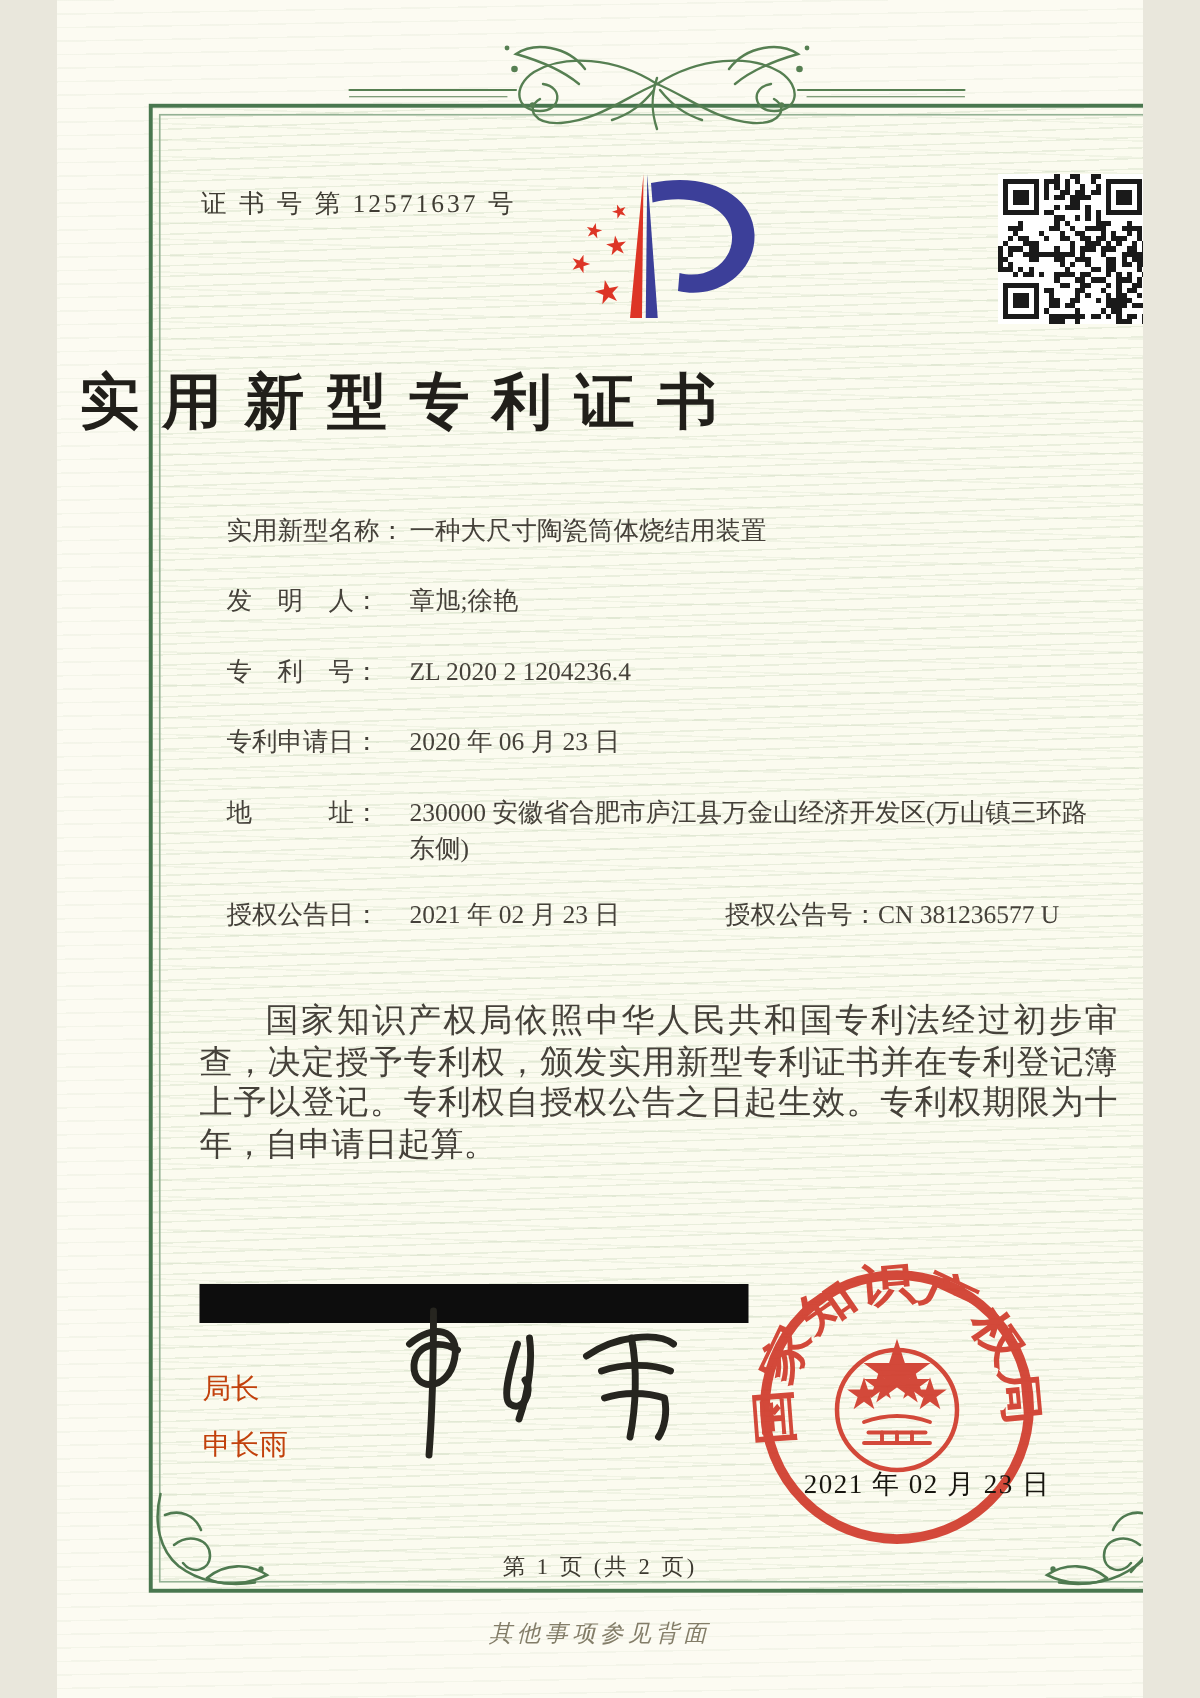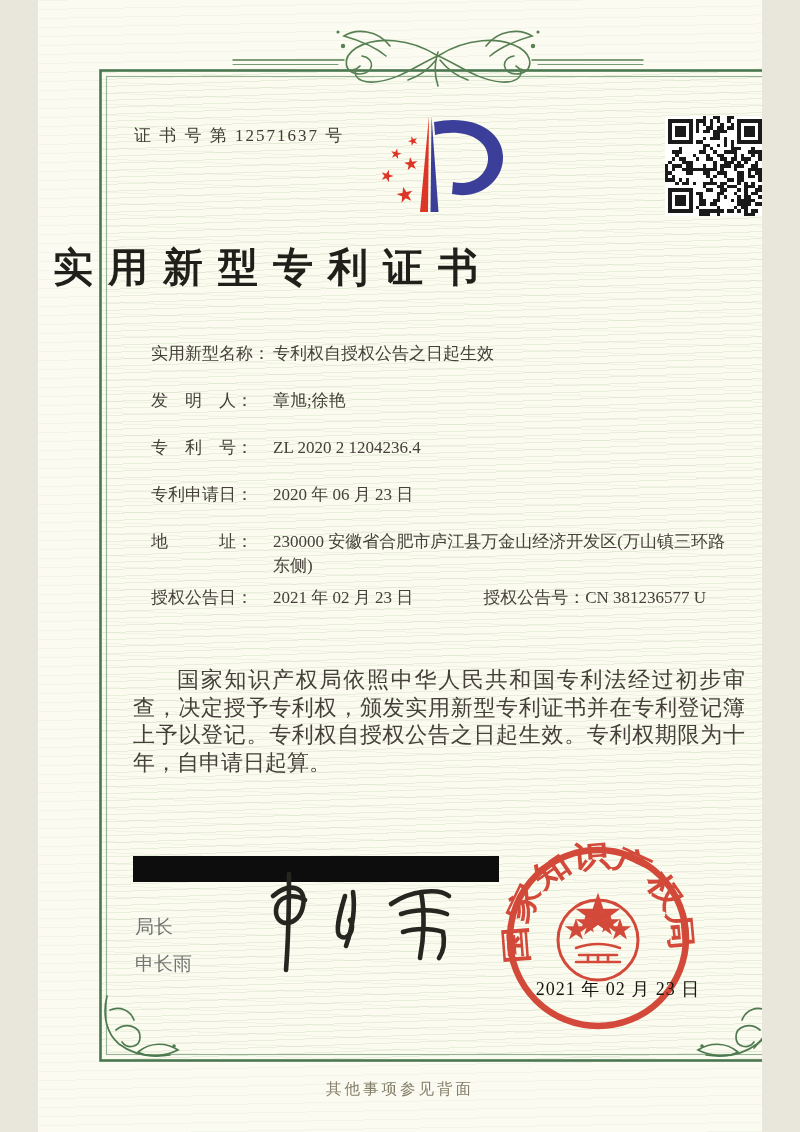--- a/index.html
+++ b/index.html
@@ -24,37 +24,37 @@
   svg.overlay{position:absolute;left:0;top:0;pointer-events:none;}
   .cert-no{position:absolute;left:96px;top:124px;font-size:17px;letter-spacing:2px;color:#3f3c33;}
   .logo{position:absolute;left:322px;top:108px;width:160px;height:118px;}
   .qr{position:absolute;left:627px;top:116px;width:100px;height:100px;}
   .title{
     position:absolute;left:0;top:240px;width:100%;text-align:left;
     font-size:40px;font-weight:700;color:#211f1a;letter-spacing:15px;text-indent:15px;
   }
   .fields{position:absolute;left:113px;top:342px;width:620px;font-size:17px;}
   .frow{display:flex;line-height:24px;margin-bottom:23px;}
-  .frow.addr{margin-bottom:8px;}
+  .frow.addr{margin-bottom:20px;}
   .flabel{flex:0 0 auto;width:122px;white-space:nowrap;}
   .fvalue{flex:0 0 auto;}
   .frow.addr .fvalue{max-width:452px;flex:0 1 auto;}
   .flabel.l2{margin-left:70px;width:auto;}
   .paras{position:absolute;left:95px;top:666px;width:612px;font-size:22px;line-height:27.5px;text-align:justify;}
   .paras p{margin:0 0 3px 0;text-indent:2em;}
   .redact-bar{position:absolute;left:95px;top:856px;width:366px;height:26px;background:#0d0d0d;}
-  .signer{position:absolute;left:97px;top:908px;font-size:19px;line-height:37px;color:#737373;}
+  .signer{position:absolute;left:97px;top:908px;font-size:19px;line-height:37px;color:#c2410c;}
   .signature{position:absolute;left:205px;top:866px;width:235px;height:122px;}
   .seal{position:absolute;left:462px;top:840px;width:196px;height:196px;}
   .seal-date{
     position:absolute;left:480px;top:977px;width:200px;text-align:center;
     font-size:18px;color:#17150f;letter-spacing:1px;z-index:5;
   }
   .page-number{position:absolute;left:0;top:1035px;width:100%;text-align:center;font-size:15px;letter-spacing:2px;color:#3d3a31;}
-  .back-note{position:absolute;left:0;top:1079px;width:100%;text-align:center;font-size:15.5px;letter-spacing:3px;color:#837d68;}
+  .back-note{position:absolute;left:0;top:1079px;width:100%;text-align:center;font-size:15.5px;letter-spacing:3px;color:#837d68;font-style:italic;}
 </style>
 </head>
 <body>
 
 <div class="page">
 
   <div class="outer-texture"></div>
   <div class="inner-texture"></div>
 
   <svg class="overlay" width="800" height="1132" viewBox="0 0 800 1132">
@@ -140,21 +140,21 @@
         <rect x="3" y="23" width="3" height="3"></rect>
       <path id="qr-modules" d="M11 0h1v1h-1zM14 0h1v1h-1zM15 0h1v1h-1zM18 0h1v1h-1zM19 0h1v1h-1zM9 1h1v1h-1zM10 1h1v1h-1zM11 1h1v1h-1zM13 1h1v1h-1zM15 1h1v1h-1zM18 1h1v1h-1zM9 2h1v1h-1zM11 2h1v1h-1zM13 2h1v1h-1zM16 2h1v1h-1zM19 2h1v1h-1zM9 3h1v1h-1zM12 3h1v1h-1zM13 3h1v1h-1zM15 3h1v1h-1zM16 3h1v1h-1zM18 3h1v1h-1zM19 3h1v1h-1zM9 4h1v1h-1zM11 4h1v1h-1zM12 4h1v1h-1zM14 4h1v1h-1zM15 4h1v1h-1zM16 4h1v1h-1zM17 4h1v1h-1zM14 5h1v1h-1zM15 5h1v1h-1zM11 6h1v1h-1zM13 6h1v1h-1zM14 6h1v1h-1zM15 6h1v1h-1zM17 6h1v1h-1zM9 7h1v1h-1zM10 7h1v1h-1zM17 7h1v1h-1zM19 7h1v1h-1zM11 8h1v1h-1zM12 8h1v1h-1zM15 8h1v1h-1zM17 8h1v1h-1zM19 8h1v1h-1zM4 9h1v1h-1zM11 9h1v1h-1zM13 9h1v1h-1zM19 9h1v1h-1zM20 9h1v1h-1zM21 9h1v1h-1zM25 9h1v1h-1zM2 10h1v1h-1zM3 10h1v1h-1zM4 10h1v1h-1zM10 10h1v1h-1zM11 10h1v1h-1zM14 10h1v1h-1zM17 10h1v1h-1zM18 10h1v1h-1zM19 10h1v1h-1zM20 10h1v1h-1zM24 10h1v1h-1zM25 10h1v1h-1zM26 10h1v1h-1zM27 10h1v1h-1zM3 11h1v1h-1zM8 11h1v1h-1zM12 11h1v1h-1zM15 11h1v1h-1zM16 11h1v1h-1zM20 11h1v1h-1zM22 11h1v1h-1zM25 11h1v1h-1zM27 11h1v1h-1zM2 12h1v1h-1zM4 12h1v1h-1zM5 12h1v1h-1zM9 12h1v1h-1zM12 12h1v1h-1zM13 12h1v1h-1zM16 12h1v1h-1zM17 12h1v1h-1zM19 12h1v1h-1zM20 12h1v1h-1zM22 12h1v1h-1zM23 12h1v1h-1zM24 12h1v1h-1zM27 12h1v1h-1zM1 13h1v1h-1zM5 13h1v1h-1zM6 13h1v1h-1zM7 13h1v1h-1zM14 13h1v1h-1zM17 13h1v1h-1zM18 13h1v1h-1zM19 13h1v1h-1zM21 13h1v1h-1zM23 13h1v1h-1zM26 13h1v1h-1zM28 13h1v1h-1zM0 14h1v1h-1zM2 14h1v1h-1zM3 14h1v1h-1zM4 14h1v1h-1zM6 14h1v1h-1zM7 14h1v1h-1zM11 14h1v1h-1zM14 14h1v1h-1zM16 14h1v1h-1zM17 14h1v1h-1zM18 14h1v1h-1zM20 14h1v1h-1zM21 14h1v1h-1zM22 14h1v1h-1zM25 14h1v1h-1zM26 14h1v1h-1zM28 14h1v1h-1zM0 15h1v1h-1zM2 15h1v1h-1zM5 15h1v1h-1zM6 15h1v1h-1zM7 15h1v1h-1zM8 15h1v1h-1zM9 15h1v1h-1zM10 15h1v1h-1zM11 15h1v1h-1zM12 15h1v1h-1zM13 15h1v1h-1zM14 15h1v1h-1zM16 15h1v1h-1zM20 15h1v1h-1zM24 15h1v1h-1zM25 15h1v1h-1zM26 15h1v1h-1zM27 15h1v1h-1zM28 15h1v1h-1zM0 16h1v1h-1zM1 16h1v1h-1zM6 16h1v1h-1zM7 16h1v1h-1zM11 16h1v1h-1zM12 16h1v1h-1zM15 16h1v1h-1zM16 16h1v1h-1zM17 16h1v1h-1zM21 16h1v1h-1zM22 16h1v1h-1zM24 16h1v1h-1zM26 16h1v1h-1zM27 16h1v1h-1zM28 16h1v1h-1zM0 17h1v1h-1zM2 17h1v1h-1zM12 17h1v1h-1zM14 17h1v1h-1zM17 17h1v1h-1zM21 17h1v1h-1zM22 17h1v1h-1zM24 17h1v1h-1zM25 17h1v1h-1zM27 17h1v1h-1zM28 17h1v1h-1zM0 18h1v1h-1zM1 18h1v1h-1zM2 18h1v1h-1zM4 18h1v1h-1zM6 18h1v1h-1zM13 18h1v1h-1zM18 18h1v1h-1zM19 18h1v1h-1zM21 18h1v1h-1zM22 18h1v1h-1zM27 18h1v1h-1zM3 19h1v1h-1zM5 19h1v1h-1zM6 19h1v1h-1zM8 19h1v1h-1zM11 19h1v1h-1zM12 19h1v1h-1zM13 19h1v1h-1zM14 19h1v1h-1zM16 19h1v1h-1zM17 19h1v1h-1zM21 19h1v1h-1zM23 19h1v1h-1zM25 19h1v1h-1zM28 19h1v1h-1zM11 20h1v1h-1zM15 20h1v1h-1zM16 20h1v1h-1zM18 20h1v1h-1zM19 20h1v1h-1zM20 20h1v1h-1zM23 20h1v1h-1zM24 20h1v1h-1zM25 20h1v1h-1zM27 20h1v1h-1zM12 21h1v1h-1zM13 21h1v1h-1zM16 21h1v1h-1zM17 21h1v1h-1zM21 21h1v1h-1zM23 21h1v1h-1zM26 21h1v1h-1zM27 21h1v1h-1zM9 22h1v1h-1zM10 22h1v1h-1zM15 22h1v1h-1zM16 22h1v1h-1zM20 22h1v1h-1zM23 22h1v1h-1zM25 22h1v1h-1zM26 22h1v1h-1zM10 23h1v1h-1zM15 23h1v1h-1zM17 23h1v1h-1zM21 23h1v1h-1zM23 23h1v1h-1zM24 23h1v1h-1zM27 23h1v1h-1zM10 24h1v1h-1zM11 24h1v1h-1zM14 24h1v1h-1zM15 24h1v1h-1zM19 24h1v1h-1zM21 24h1v1h-1zM22 24h1v1h-1zM23 24h1v1h-1zM24 24h1v1h-1zM25 24h1v1h-1zM10 25h1v1h-1zM11 25h1v1h-1zM13 25h1v1h-1zM14 25h1v1h-1zM21 25h1v1h-1zM22 25h1v1h-1zM23 25h1v1h-1zM24 25h1v1h-1zM26 25h1v1h-1zM27 25h1v1h-1zM28 25h1v1h-1zM9 26h1v1h-1zM15 26h1v1h-1zM20 26h1v1h-1zM22 26h1v1h-1zM23 26h1v1h-1zM10 27h1v1h-1zM11 27h1v1h-1zM12 27h1v1h-1zM13 27h1v1h-1zM14 27h1v1h-1zM15 27h1v1h-1zM16 27h1v1h-1zM18 27h1v1h-1zM19 27h1v1h-1zM21 27h1v1h-1zM23 27h1v1h-1zM25 27h1v1h-1zM26 27h1v1h-1zM28 27h1v1h-1zM10 28h1v1h-1zM11 28h1v1h-1zM12 28h1v1h-1zM15 28h1v1h-1zM23 28h1v1h-1zM24 28h1v1h-1zM25 28h1v1h-1zM28 28h1v1h-1z"></path>
     </g>
   </svg>
 
   <div class="title">实用新型专利证书</div>
 
   <div class="fields">
     <div class="frow">
       <span class="flabel">实用新型名称：</span>
-      <span class="fvalue">专利权自授权公告之日起生效</span>
+      <span class="fvalue">一种大尺寸陶瓷筒体烧结用装置</span>
     </div>
     <div class="frow">
       <span class="flabel">发　明　人：</span>
       <span class="fvalue">章旭;徐艳</span>
     </div>
     <div class="frow">
       <span class="flabel">专　利　号：</span>
       <span class="fvalue">ZL 2020 2 1204236.4</span>
     </div>
     <div class="frow">
@@ -217,15 +217,16 @@
           <path d="M79 115 H117"></path>
           <path d="M76 122 H120"></path>
           <path d="M88 115 V122 M98 115 V122 M108 115 V122"></path>
         </g>
       </g>
     </g>
   </svg>
 
   <div class="seal-date">2021 年 02 月 23 日</div>
 
+  <div class="page-number">第 1 页 (共 2 页)</div>
   <div class="back-note">其他事项参见背面</div>
 
 </div>
 
 </body></html>

